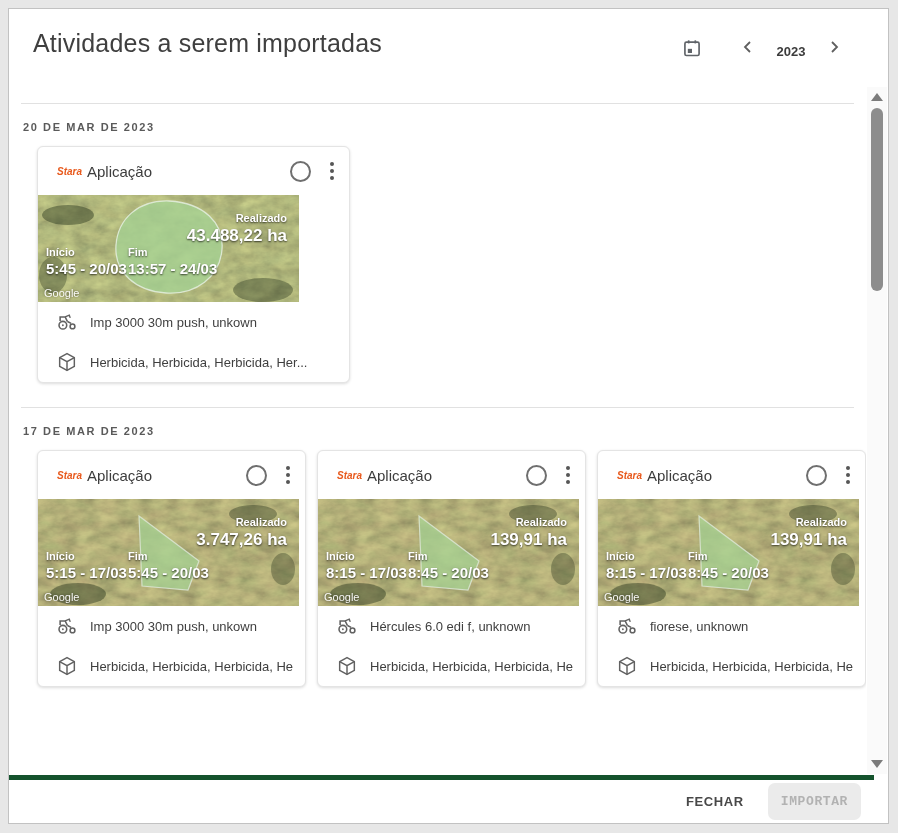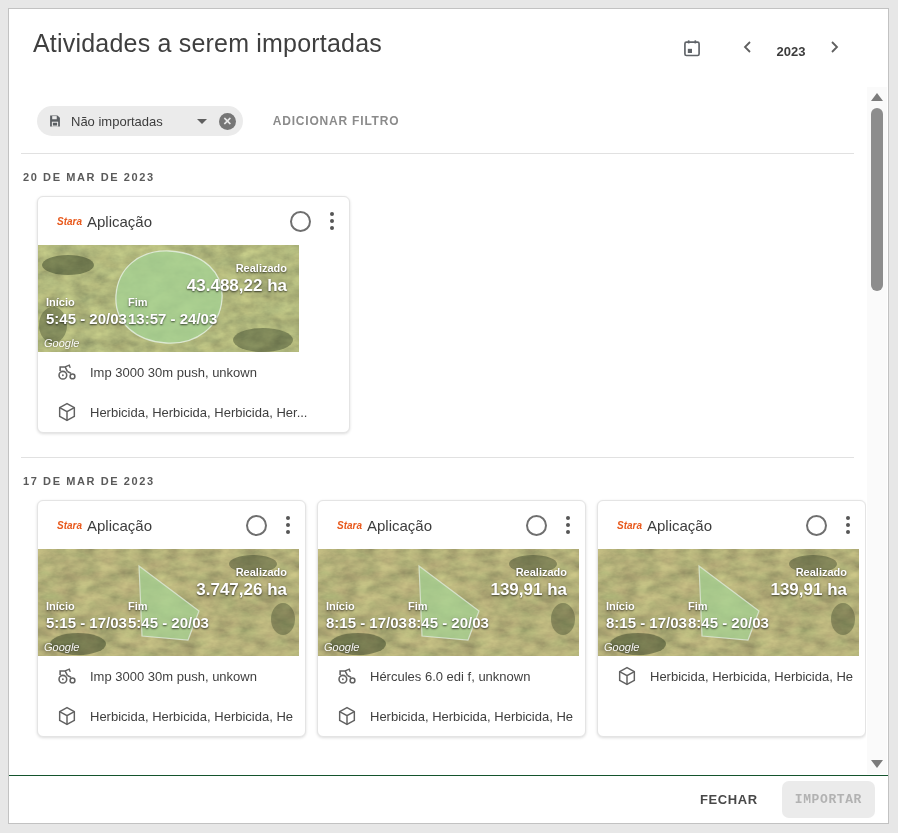--- a/index.html
+++ b/index.html
@@ -50,35 +50,35 @@
   .map{position:relative;width:261px;height:107px;background:#6e714c;}
   .map svg{position:absolute;left:0;top:0;}
   .ov{position:absolute;color:#fff;text-shadow:0 1px 2px rgba(0,0,0,.7);}
   .ov-label{font-size:11px;font-weight:bold;line-height:14px;}
   .ov-value{font-size:15px;font-weight:bold;line-height:19px;white-space:nowrap;}
   .ov-inicio{left:8px;top:50px;}
   .ov-fim{left:90px;top:50px;}
   .ov-realizado{right:12px;top:16px;text-align:right;}
   .ov-realizado .ov-value{font-size:17px;line-height:22px;}
   .google{position:absolute;left:6px;bottom:3px;color:#fff;font-size:11px;
-    text-shadow:0 0 3px rgba(0,0,0,.6);opacity:.95;font-style:italic;}
+    text-shadow:0 0 3px rgba(0,0,0,.6);opacity:.95;}
   .info-row{display:flex;align-items:center;padding:0 12px 0 18px;height:40px;}
   .info-icon{width:22px;height:22px;flex:none;margin-right:12px;}
   .info-text{font-size:13px;color:#3f3f3f;white-space:nowrap;overflow:hidden;}
   
   .scrollbar{position:absolute;top:78px;bottom:49px;right:1px;width:20px;background:#fafafa;}
   .scroll-up,.scroll-down{position:absolute;left:4px;width:0;height:0;
     border-left:6px solid transparent;border-right:6px solid transparent;cursor:pointer;}
   .scroll-up{top:6px;border-bottom:8px solid #7b7b7b;}
   .scroll-down{bottom:6px;border-top:8px solid #7b7b7b;}
   .scroll-thumb{position:absolute;top:21px;left:4px;width:12px;height:183px;
     background:#8d8d8d;border-radius:6px;cursor:pointer;}
   
-  .footer{position:absolute;left:0;right:0;bottom:0;height:48px;background:#fff;
-    border-top:1px solid #14532d;display:flex;align-items:center;justify-content:flex-end;
+  .footer{position:absolute;left:0;right:14px;bottom:0;height:48px;background:#fff;
+    border-top:5px solid #14532d;display:flex;align-items:center;justify-content:flex-end;
     padding-right:13px;box-sizing:border-box;}
   .btn-close{background:none;border:none;color:#484848;font-size:13px;font-weight:bold;
     letter-spacing:.6px;padding:8px 16px;margin-right:8px;cursor:pointer;
     font-family:"Liberation Sans",sans-serif;}
   .btn-import{background:#ebebeb;border:none;border-radius:7px;color:#b2b2b2;font-size:13px;
     font-weight:bold;letter-spacing:.6px;padding:11px 13px;cursor:default;
     font-family:Liberation Mono, monospace;}
   .icon-svg{display:block;}
 </style>
 </head>
@@ -121,36 +121,20 @@
       <button class="nav-chev">
         <svg class="icon-svg" width="24" height="24" viewBox="0 0 24 24">
           <polyline points="10,7 15,12 10,17" fill="none" stroke="#5f5f5f" stroke-width="1.8"></polyline>
         </svg>
       </button>
     </div>
   </div>
 
   <div class="content">
 
-    <div class="filter-row">
-      <div class="chip">
-        <span>
-          <svg class="icon-svg" width="14" height="14" viewBox="0 0 20 20">
-            <path d="M3 2 H13.5 L17 5.5 V18 H3 Z" fill="#5a5e62"></path>
-            <rect x="6" y="3" width="6.5" height="4.5" fill="#ebebeb"></rect>
-            <rect x="5.5" y="11" width="9" height="7" fill="#ebebeb"></rect>
-            <rect x="7" y="12.5" width="6" height="4" fill="#5a5e62"></rect>
-          </svg>
-        </span>
-        <span class="chip-label">Não importadas</span>
-        <span class="caret"></span>
-        <button class="chip-remove"><span>✕</span></button>
-      </div>
-      <button class="add-filter">ADICIONAR FILTRO</button>
-    </div>
 
     <div class="divider"></div>
 
     <div>
       <div class="section-date">20 DE MAR DE 2023</div>
       <div class="cards-row">
 
         <div class="card">
           <div class="card-header">
             <span class="brand">Stara</span>
@@ -364,20 +348,33 @@
             </div>
             <div class="ov ov-fim">
               <div class="ov-label">Fim</div>
               <div class="ov-value">8:45 - 20/03</div>
             </div>
             <div class="google">Google</div>
           </div>
           <div class="info-row">
             <span class="info-icon">
               <svg class="icon-svg" width="22" height="22" viewBox="0 0 24 24">
+                <circle cx="7.5" cy="15.5" r="4.2" fill="none" stroke="#616161" stroke-width="1.7"></circle>
+                <circle cx="7.5" cy="15.5" r="1" fill="#616161"></circle>
+                <circle cx="18" cy="16.8" r="2.6" fill="none" stroke="#616161" stroke-width="1.7"></circle>
+                <path d="M4.5 11 V6.5 H10 L12.5 11.5" fill="none" stroke="#616161" stroke-width="1.7"></path>
+                <path d="M12.5 11.5 L16.5 13.5" fill="none" stroke="#616161" stroke-width="1.7"></path>
+                <path d="M10 6.5 L14.5 4.5 L15.5 7.5" fill="none" stroke="#616161" stroke-width="1.5"></path>
+              </svg>
+            </span>
+            <span class="info-text">fiorese, unknown</span>
+          </div>
+          <div class="info-row">
+            <span class="info-icon">
+              <svg class="icon-svg" width="22" height="22" viewBox="0 0 24 24">
                 <path d="M12 2.8 L20 7.2 V16.8 L12 21.2 L4 16.8 V7.2 Z" fill="none" stroke="#616161" stroke-width="1.6" stroke-linejoin="round"></path>
                 <path d="M4 7.2 L12 11.6 L20 7.2 M12 11.6 V21.2" fill="none" stroke="#616161" stroke-width="1.6"></path>
               </svg>
             </span>
             <span class="info-text">Herbicida, Herbicida, Herbicida, Her...</span>
           </div>
         </div>
 
       </div>
     </div>

